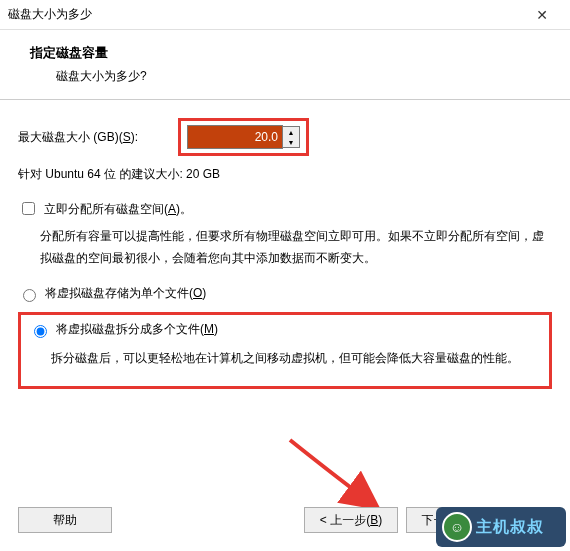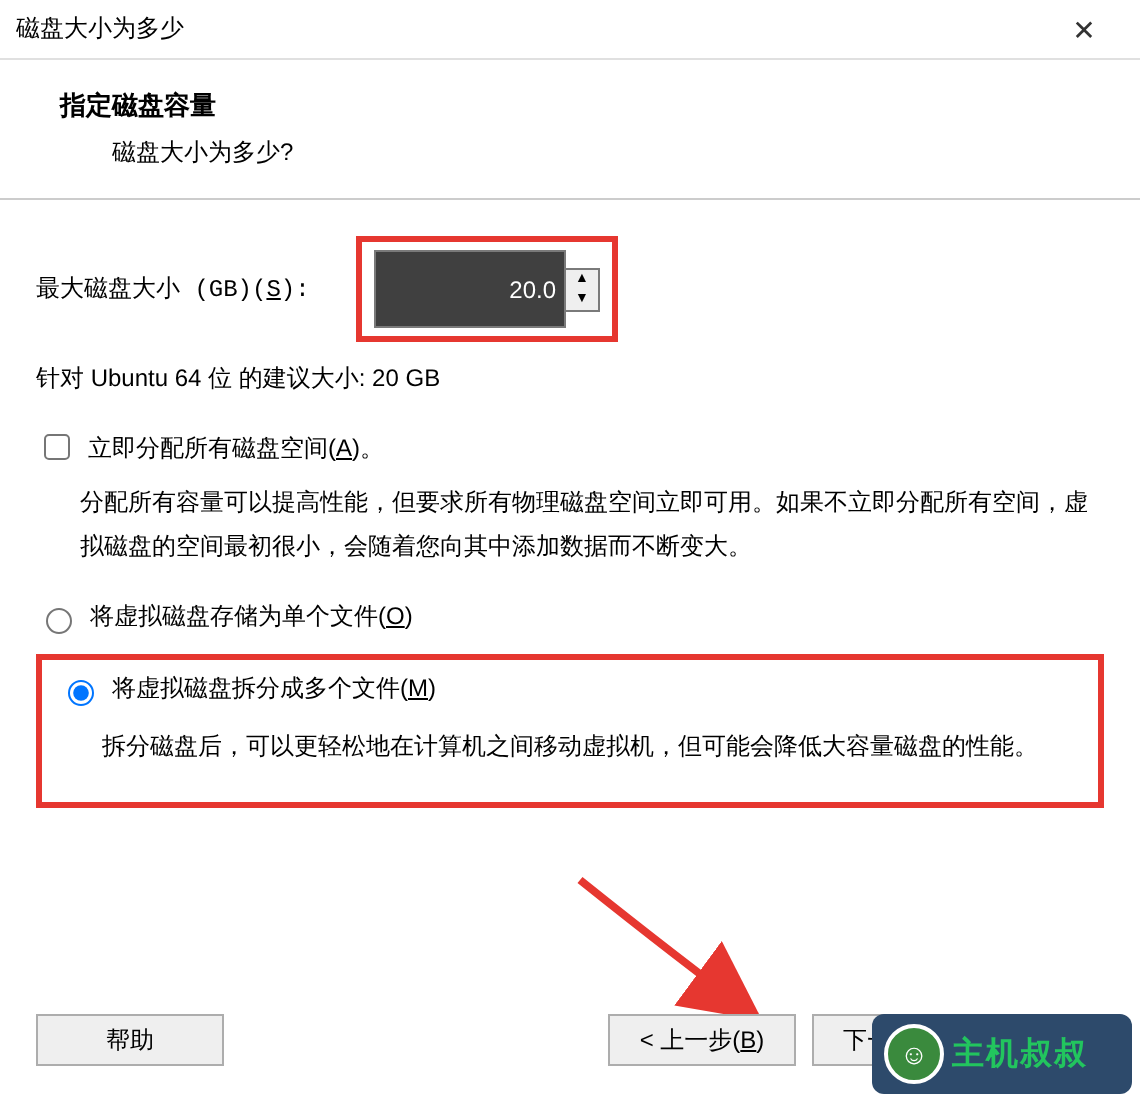--- a/index.html
+++ b/index.html
@@ -32,37 +32,37 @@
     border-bottom: 1px solid #ccc;
   }
   .header-title { font-weight: bold; font-size: 13px; }
   .header-sub { margin: 6px 0 0 26px; }
   .content { padding: 18px 18px 0; }
   .row-size {
     display: flex;
     align-items: center;
     margin-bottom: 6px;
   }
-  .row-size label { width: 160px; font-family: Liberation Mono, monospace; }
+  .row-size label { width: 160px; }
   .spin-wrap {
     border: 3px solid #e63730;
     padding: 4px 6px;
     display: inline-flex;
     align-items: center;
   }
   .spin-input {
     width: 96px;
-    height: 39px;
+    height: 24px;
     border: 1px solid #7a7a7a;
     text-align: right;
     padding: 0 4px;
     font-family: inherit;
     font-size: 12px;
     color: #fff;
-    background: #404040;
+    background: #c2410c;
   }
   .spin-input::selection { background:#0078d7; color:#fff; }
   .spin-btns {
     display: flex;
     flex-direction: column;
     border: 1px solid #7a7a7a;
     border-left: none;
     height: 22px;
   }
   .spin-btns button {
@@ -126,21 +126,21 @@
     gap: 4px;
     padding: 0 6px;
   }
   .logo-circle {
     width: 30px; height: 30px; border-radius: 50%;
     background: #3a8a3d;
     border: 2px solid #fff;
     display:flex;align-items:center;justify-content:center;
     color:#fff;font-size:14px;
   }
-  .logo-text { color:#22c55e; font-size:16px; font-weight:bold; letter-spacing:1px; }
+  .logo-text { color:#7dd3fc; font-size:16px; font-weight:bold; letter-spacing:1px; }
 </style>
 </head>
 <body>
 
 <div class="titlebar">
   <span class="titlebar-title">磁盘大小为多少</span>
   <span class="close-x">✕</span>
 </div>
 
 <div class="header">

